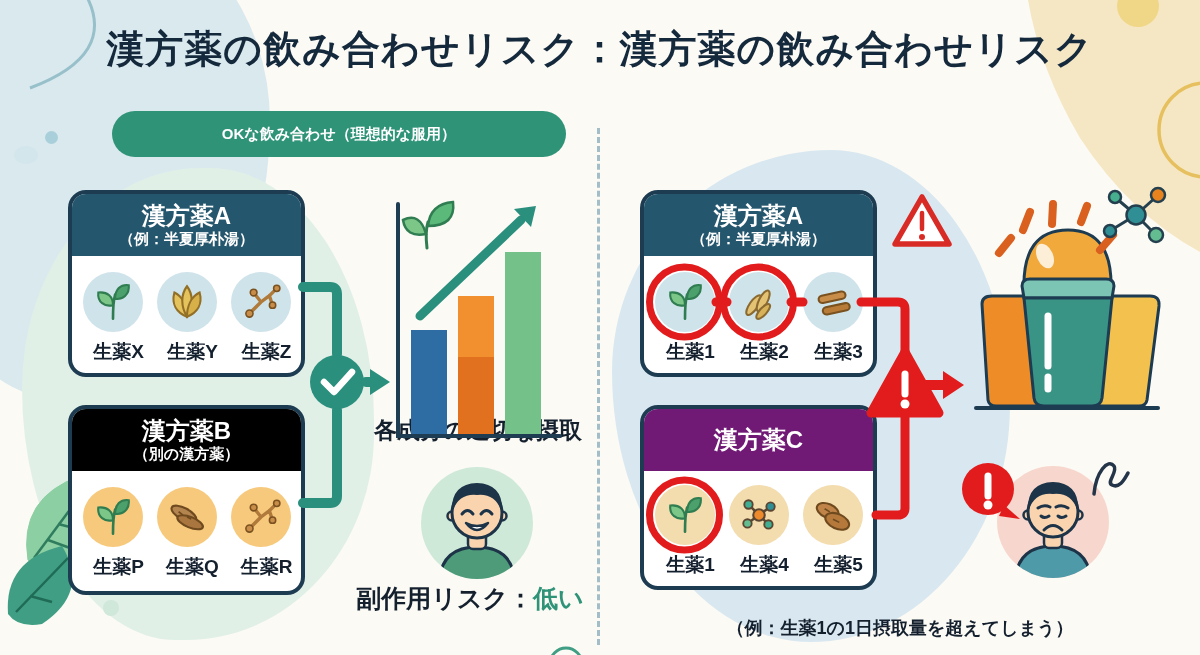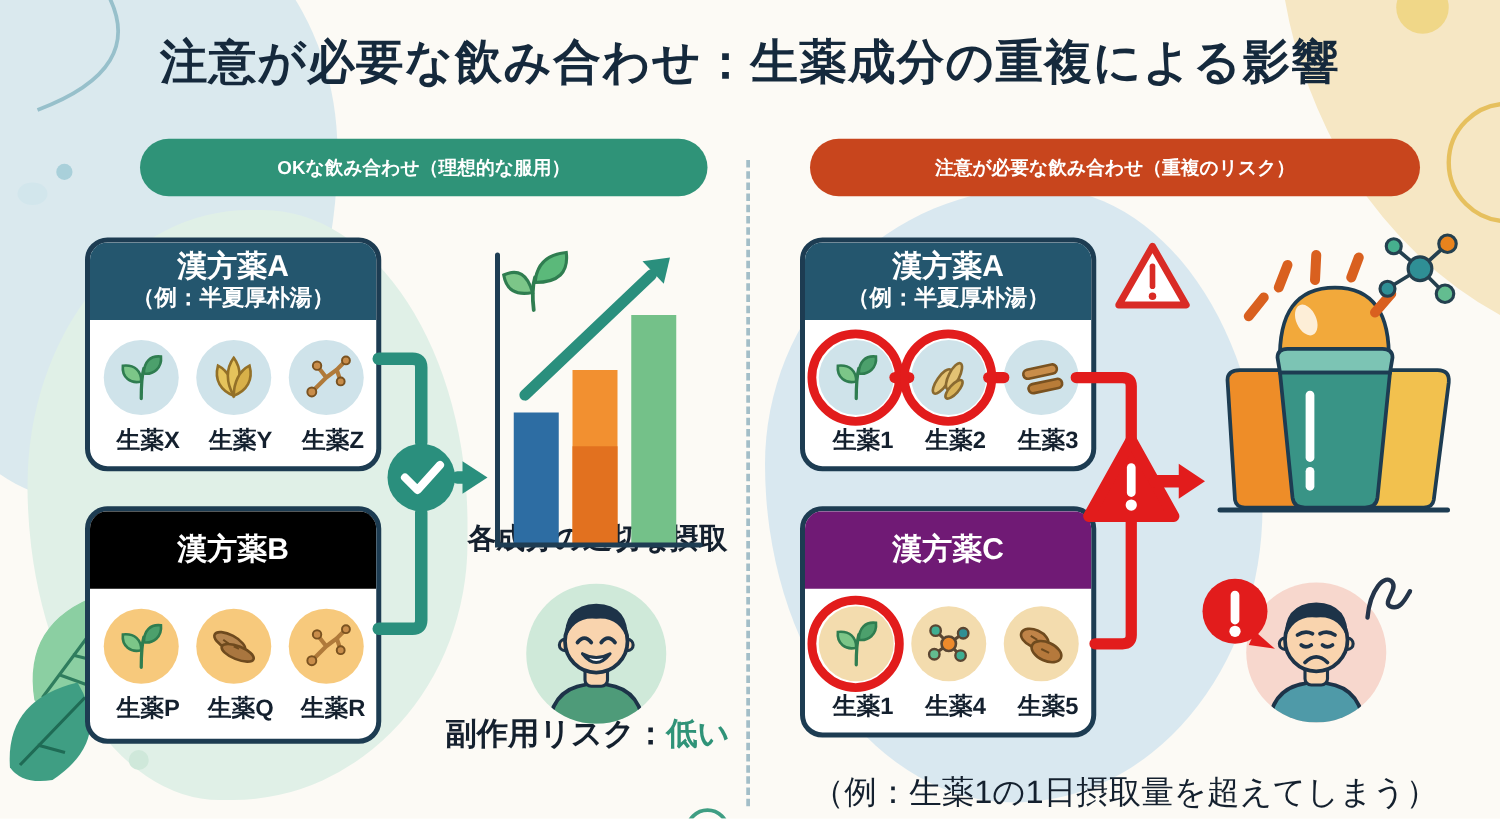--- a/index.html
+++ b/index.html
@@ -27,44 +27,44 @@
   .badge-warn{left:648px;top:111px;width:488px;background:#c8451d;}
 
   .divider{position:absolute;left:597px;top:128px;height:517px;width:0;z-index:2;
     border-left:3px dashed #a3bec8;}
 
   .card{position:absolute;width:237px;background:#fff;border:4px solid #1d3c52;
     border-radius:18px;overflow:hidden;z-index:3;box-sizing:border-box;}
   .card-hdr{color:#fff;text-align:center;height:62px;display:flex;flex-direction:column;
     justify-content:center;gap:1px;}
   .card-hdr .t{font-size:24px;font-weight:800;line-height:1.1;}
-  .card-hdr .s{font-size:18px;font-weight:700;line-height:1.15;}
+  .card-hdr .s{font-size:15px;font-weight:700;line-height:1.15;}
   .hdr-blue{background:#24566e;}
   .hdr-orange{background:#000000;}
   .hdr-brown{background:#701a75;}
   .chips{display:flex;justify-content:center;gap:14px;margin-top:16px;}
   .chip{width:60px;height:60px;border-radius:50%;display:flex;align-items:center;justify-content:center;flex:0 0 auto;}
   .chip-blue{background:#cfe3ea;}
   .chip-orange{background:#f7c97c;}
   .chip-tan{background:#f3dcae;}
   .labels{display:flex;justify-content:center;gap:14px;margin-top:7px;padding-left:12px;}
   .labels span{width:60px;text-align:center;font-size:19px;font-weight:800;color:#14202e;white-space:nowrap;}
 
   .caption{position:absolute;z-index:3;font-weight:800;color:#14202e;text-align:center;white-space:nowrap;}
   .cap-left{left:368px;top:415px;width:220px;font-size:23px;}
   .cap-right{left:938px;top:413px;width:250px;font-size:23px;}
   .hl-red{color:#e21c1c;}
   .hl-green{color:#2f9378;}
 
   .risk{position:absolute;z-index:3;font-size:25px;font-weight:800;color:#14202e;text-align:center;white-space:nowrap;}
-  .risk-left{left:320px;top:570px;width:300px;}
+  .risk-left{left:320px;top:582px;width:300px;}
   .risk-right{left:900px;top:578px;width:300px;}
 
   .note{position:absolute;left:640px;top:616px;width:520px;z-index:3;text-align:center;
-    font-size:26px;font-weight:400;color:#14202e;white-space:nowrap;}
+    font-size:18px;font-weight:700;color:#14202e;white-space:nowrap;}
 
   .avatar{position:absolute;width:112px;height:112px;border-radius:50%;z-index:3;overflow:hidden;}
   .avatar-happy{left:421px;top:467px;background:#cfe9d9;}
   .avatar-sad{left:997px;top:466px;background:#f7d7cd;}
 </style>
 </head>
 <body>
 
 <div class="stage">
 
@@ -82,24 +82,23 @@
     <circle cx="1206" cy="130" r="47" fill="none" stroke="#e6c05e" stroke-width="3.5"></circle>
     <g>
       <path d="M28 560 Q18 498 80 476 Q110 524 58 566 Q38 574 28 560 Z" fill="#8bcfa2" stroke="#8bcfa2"></path>
       <path d="M34 558 L86 488 M48 540 L70 548 M58 524 L82 530" stroke="#2f7d5e" stroke-width="2.5" fill="none"></path>
       <path d="M8 614 Q4 560 62 546 Q90 592 42 624 Q18 628 8 614 Z" fill="#3f9e83"></path>
       <path d="M16 612 L68 558 M30 596 L52 602" stroke="#1f6b55" stroke-width="2.5" fill="none"></path>
     </g>
     <circle cx="566" cy="664" r="16" fill="none" stroke="#3f9e83" stroke-width="3"></circle>
   </svg>
 
-  <div class="title">注意が必要な飲み合わせ：生薬成分の重複による影響</div>
+  <div class="title">漢方薬の飲み合わせリスク：漢方薬の飲み合わせリスク</div>
 
   <div class="badge badge-ok">OKな飲み合わせ（理想的な服用）</div>
-  <div class="badge badge-warn">注意が必要な飲み合わせ（重複のリスク）</div>
 
   <div class="divider"></div>
 
   <div class="card" style="left:68px;top:190px;height:187px;">
     <div class="card-hdr hdr-blue">
       <div class="t">漢方薬A</div>
       <div class="s">（例：半夏厚朴湯）</div>
     </div>
     <div class="chips">
       <div class="chip chip-blue">
@@ -129,20 +128,21 @@
     <div class="labels">
       <span>生薬X</span>
       <span>生薬Y</span>
       <span>生薬Z</span>
     </div>
   </div>
 
   <div class="card" style="left:68px;top:405px;height:190px;">
     <div class="card-hdr hdr-orange">
       <div class="t">漢方薬B</div>
+      <div class="s">（別の漢方薬）</div>
     </div>
     <div class="chips">
       <div class="chip chip-orange">
         <svg viewBox="0 0 40 40" width="42" height="42">
           <path d="M20 36 C20 26 20 20 22 13" stroke="#2f7d50" stroke-width="2.5" fill="none" stroke-linecap="round"></path>
           <path d="M20 23 C12 25 5 20 6 11 C15 10 20 15 20 23 Z" fill="#7cc688" stroke="#2f7d50" stroke-width="2"></path>
           <path d="M22 17 C22 8 27 3 35 4 C36 13 29 18 22 17 Z" fill="#4ca06c" stroke="#2f7d50" stroke-width="2"></path>
         </svg>
       </div>
       <div class="chip chip-orange">

